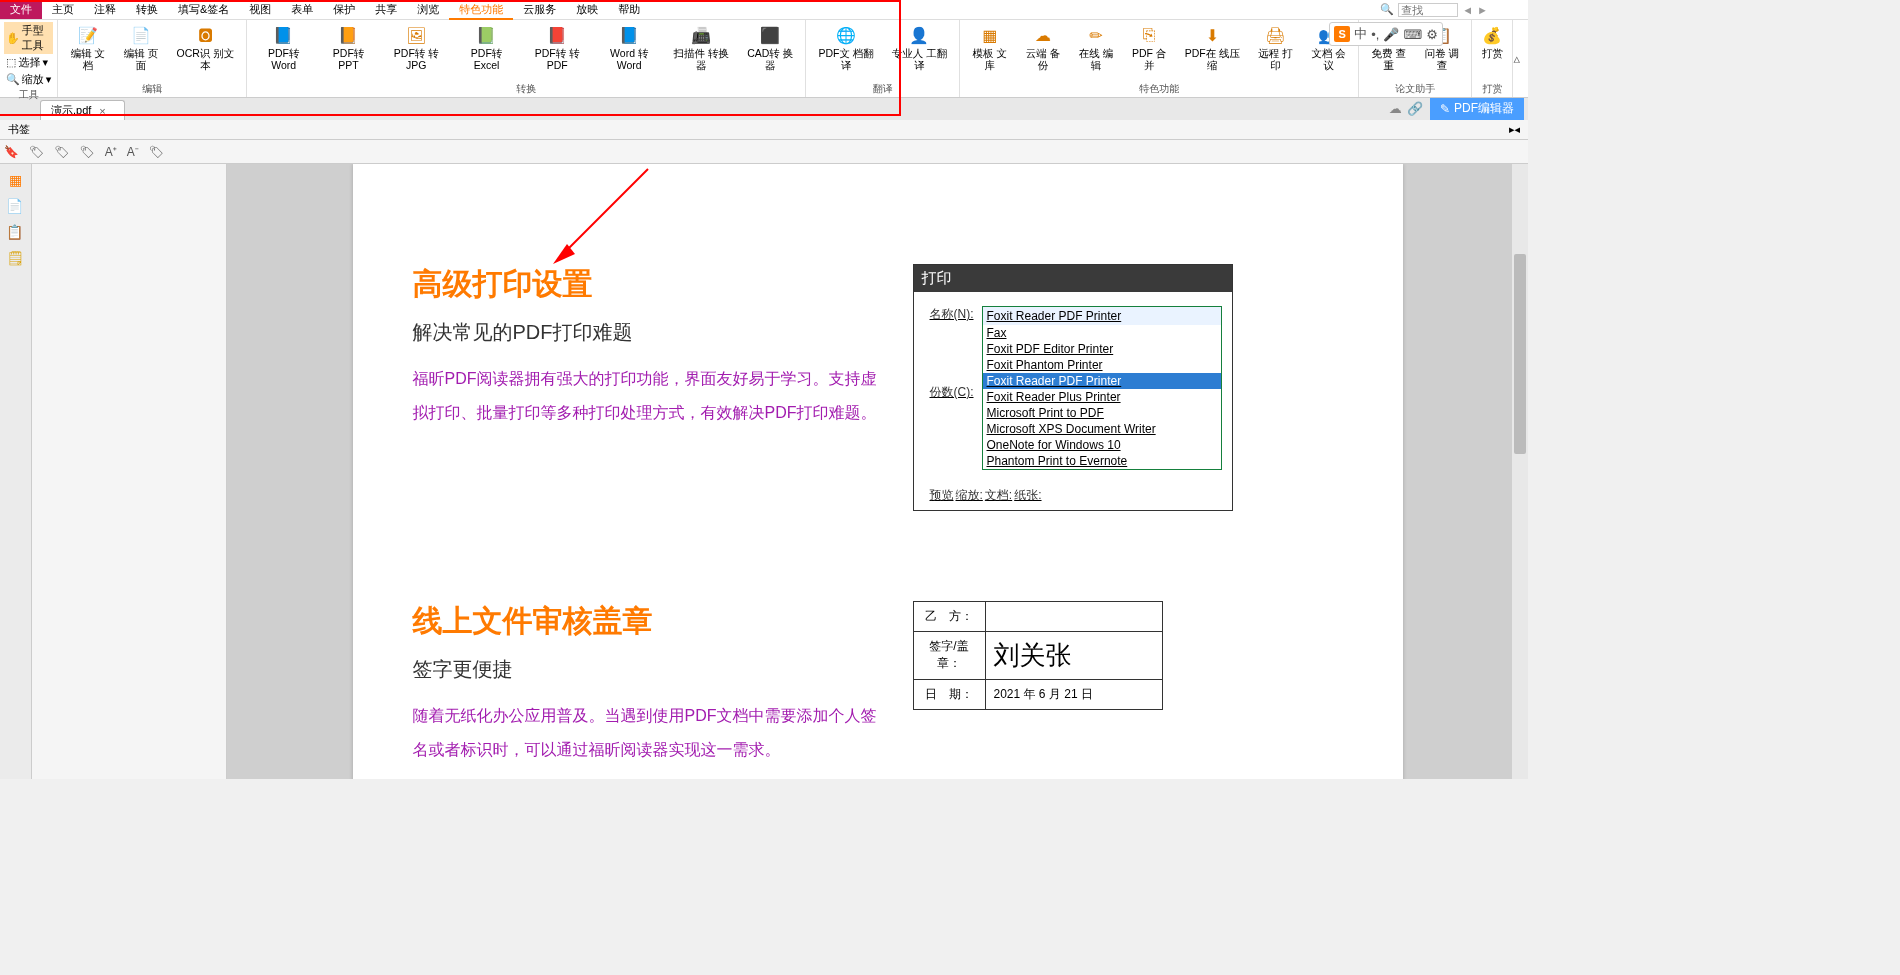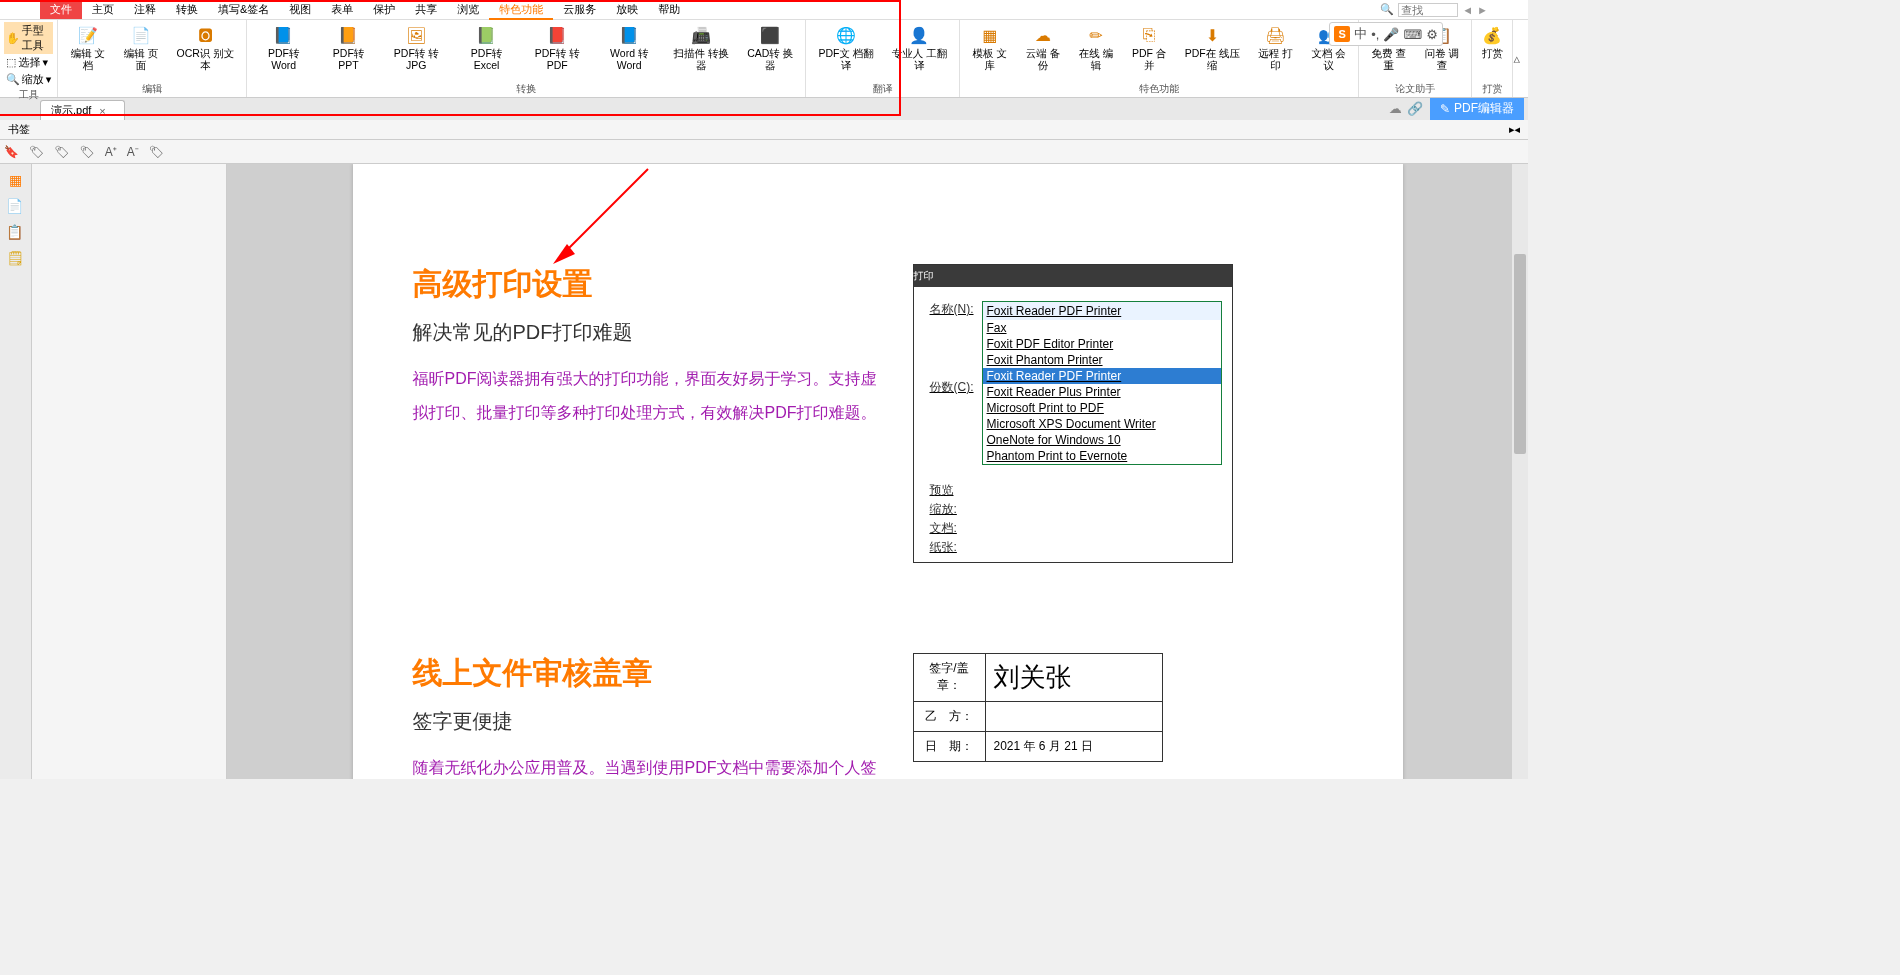--- a/index.html
+++ b/index.html
@@ -2,21 +2,21 @@
 <html><head>
 <meta charset="utf-8">
 <style>
 * { margin: 0; padding: 0; box-sizing: border-box; font-family: "Microsoft YaHei", Arial, sans-serif; }
 body { background: #f0f0f0; width: 1528px; height: 779px; overflow: hidden; position: relative; }
 
 .top-container { position: absolute; top: 0; left: 0; right: 0; }
 
 .menubar { height: 20px; background: #fff; display: flex; align-items: center; font-size: 11px; border-bottom: 1px solid #ddd; }
 .menubar .mi { padding: 2px 10px; cursor: pointer; }
-.menubar .active { background: #ef4444; color: #fff; margin-left: 40px; }
+.menubar .active { background: #be185d; color: #fff; }
 .menubar .special { color: #ff7a00; position: relative; }
 .menubar .special::after { content: ''; position: absolute; bottom: -1px; left: 0; right: 0; height: 2px; background: #ff7a00; }
 .menubar .search { margin-left: auto; display: flex; align-items: center; gap: 4px; padding-right: 40px; color: #999; }
 .menubar .search input { border: 1px solid #ccc; font-size: 11px; width: 60px; padding: 0 2px; }
 
 .ribbon { height: 78px; background: #fff; display: flex; border-bottom: 1px solid #ccc; position: relative; }
 .redbox { position: absolute; top: -20px; left: -2px; width: 903px; height: 116px; border: 2px solid red; pointer-events: none; z-index: 10; }
 .ribbon-left { width: 60px; padding: 2px 4px; font-size: 11px; border-right: 1px solid #e0e0e0; display: flex; flex-direction: column; justify-content: space-between; }
 .ribbon-left .opt { display: flex; align-items: center; gap: 2px; padding: 1px 2px; cursor: pointer; }
 .ribbon-left .hl { background: #ffe0b0; }
@@ -60,30 +60,30 @@
 .arrow-red { position: absolute; top: 0; left: 200px; width: 100px; height: 100px; pointer-events: none; }
 
 h1.orange { color: #ff7a00; font-size: 30px; font-weight: bold; margin-bottom: 14px; }
 h2.sub { color: #333; font-size: 20px; font-weight: 500; margin-bottom: 16px; }
 p.body { color: #a21caf; font-size: 16px; line-height: 2.1; max-width: 470px; }
 
 .section1 { display: flex; gap: 30px; margin-bottom: 90px; }
 .section2 { display: flex; gap: 30px; }
 
 .print-dialog { border: 1px solid #333; width: 320px; }
-.print-dialog .titlebar { background: #3a3a3a; color: #fff; padding: 4px 0; font-size: 10px; }
+.print-dialog .titlebar { background: #3a3a3a; color: #fff; padding: 4px 8px; font-size: 15px; }
 .print-dialog .body { padding: 14px 10px 6px 16px; font-size: 12px; text-decoration: underline; }
 .print-dialog .row { display: flex; align-items: flex-start; margin-bottom: 4px; }
 .print-dialog .lbl { width: 52px; color: #333; }
 .print-dialog .dropdown { flex: 1; border: 1px solid #15803d; position: relative; }
 .print-dialog .dropdown .sel { padding: 2px 4px; background: #eaf3ff; }
 .print-dialog .dropdown .list { background: #fff; }
 .print-dialog .dropdown .list div { padding: 1px 4px; }
 .print-dialog .dropdown .list .hl { background: #2d7dd2; color: #fff; }
-.print-dialog .lbls2 { display: flex; flex-direction: column; gap: 2px; font-size: 12px; color: #333; }
+.print-dialog .lbls2 { display: flex; flex-direction: row; gap: 2px; font-size: 12px; color: #333; }
 
 .sign-box { border: 1px solid #333; width: 250px; font-size: 12px; }
 .sign-box .row { display: flex; border-bottom: 1px solid #333; }
 .sign-box .row:last-child { border-bottom: none; }
 .sign-box .cell-l { width: 72px; padding: 6px 4px; text-align: center; border-right: 1px solid #333; }
 .sign-box .cell-r { flex: 1; padding: 6px 8px; }
 .sign-box .big { font-family: "STKaiti","KaiTi",serif; font-size: 26px; }
 
 .scroll-v { position: absolute; right: 0; top: 164px; bottom: 0; width: 16px; background: #e8e8e8; }
 .scroll-v .th { position: absolute; top: 90px; left: 2px; right: 2px; height: 200px; background: #bbb; border-radius: 2px; }
@@ -390,26 +390,26 @@
 
       <div class="section2">
         <div>
           <h1 class="orange">线上文件审核盖章</h1>
           <h2 class="sub">签字更便捷</h2>
           <p class="body">随着无纸化办公应用普及。当遇到使用PDF文档中需要添加个人签名或者标识时，可以通过福昕阅读器实现这一需求。</p>
         </div>
         <div>
           <div class="sign-box">
             <div class="row">
+                <div class="cell-l">乙　方：</div>
+                <div class="cell-r"></div>
+              </div>
+            <div class="row">
                 <div class="cell-l">签字/盖章：</div>
                 <div class="cell-r big">刘关张</div>
-              </div>
-            <div class="row">
-                <div class="cell-l">乙　方：</div>
-                <div class="cell-r"></div>
               </div>
             <div class="row">
                 <div class="cell-l">日　期：</div>
                 <div class="cell-r">2021 年 6 月 21 日</div>
               </div>
           </div>
 
         </div>
       </div>
 

